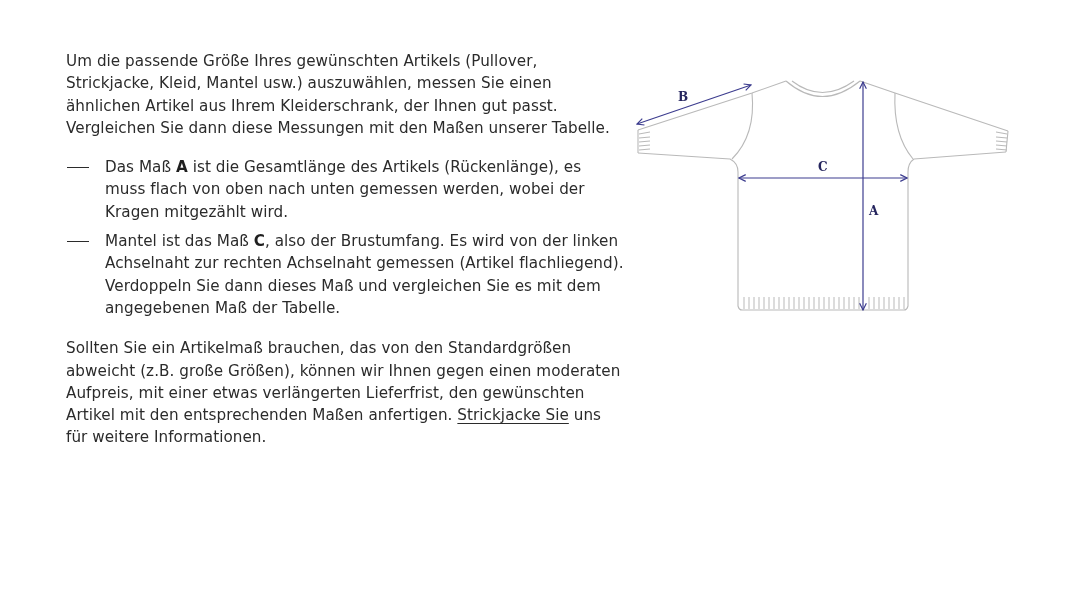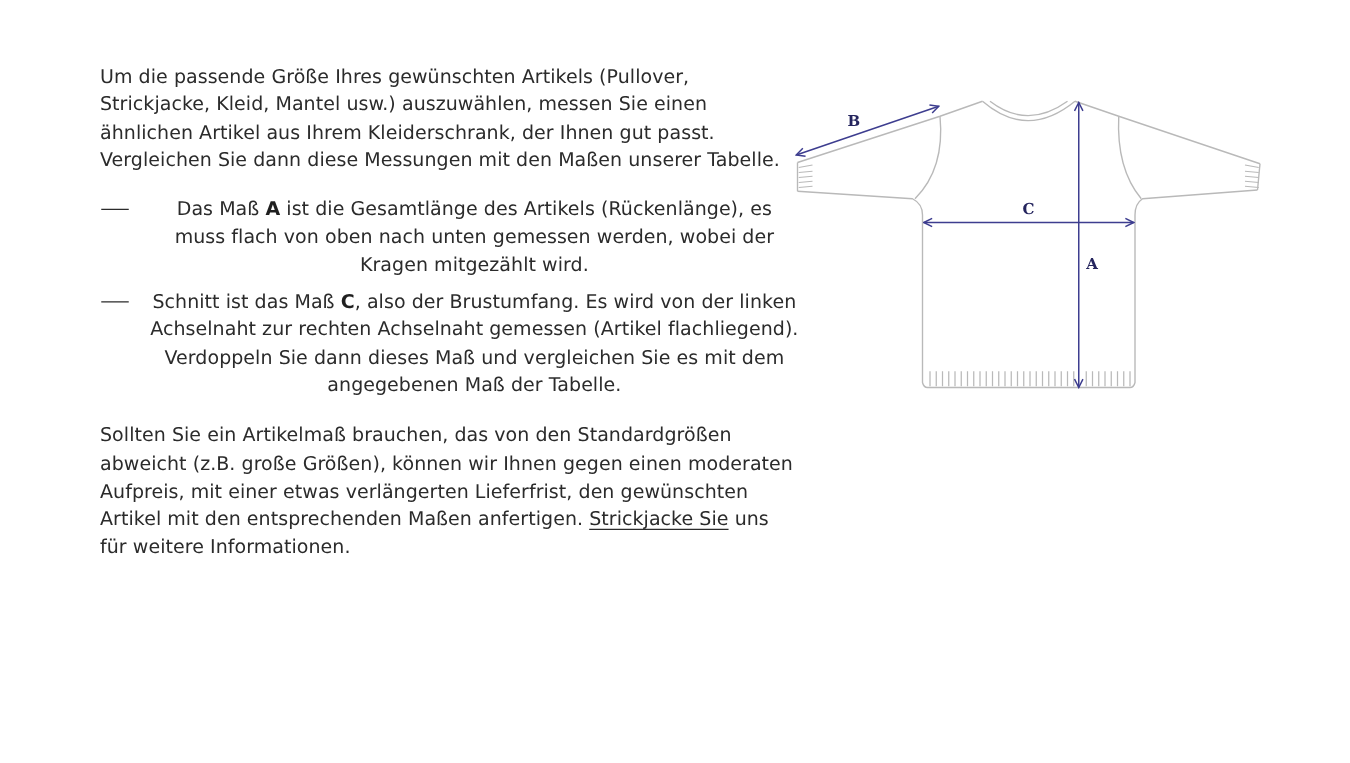--- a/index.html
+++ b/index.html
@@ -10,38 +10,37 @@
     body {
       width: 1080px;
       height: 610px;
       position: relative;
       overflow: hidden;
       font-family: "DejaVu Sans", "Liberation Sans", sans-serif;
       color: #2b2b2b;
     }
     .text-col {
       position: absolute;
-      left: 80px;
+      left: 66px;
       top: 50px;
       width: 560px;
       font-size: 15.2px;
       line-height: 22.3px;
       letter-spacing: 0.05px;
     }
     .para {
       margin: 0;
     }
     .intro {
       margin-bottom: 17px;
     }
     .list {
       list-style: none;
       margin: 0 0 18px 0;
       padding: 0;
-      text-align: center;
     }
     .list-item {
       position: relative;
       padding-left: 39px;
       margin-bottom: 7px;
     }
     .list-item .dash {
       position: absolute;
       left: 1px;
       top: 11px;
@@ -78,21 +77,21 @@
 <body>
 
 <div class="text-col">
   <p class="para intro">Um die passende Größe Ihres gewünschten Artikels (Pullover, Strickjacke, Kleid, Mantel usw.) auszuwählen, messen Sie einen ähnlichen Artikel aus Ihrem Kleiderschrank, der Ihnen gut passt. Vergleichen Sie dann diese Messungen mit den Maßen unserer Tabelle.</p>
 
   <ul class="list">
     <li class="list-item">
       <span class="dash"></span><span>Das Maß </span><b>A</b><span> ist die Gesamtlänge des Artikels (Rückenlänge), es muss flach von oben nach unten gemessen werden, wobei der Kragen mitgezählt wird.</span>
     </li>
     <li class="list-item">
-      <span class="dash"></span><span>Schnitt ist das Maß </span><b>C</b><span>, also der Brustumfang. Es wird von der linken Achselnaht zur rechten Achselnaht gemessen (Artikel flachliegend). Verdoppeln Sie dann dieses Maß und vergleichen Sie es mit dem angegebenen Maß der Tabelle.</span>
+      <span class="dash"></span><span>Mantel ist das Maß </span><b>C</b><span>, also der Brustumfang. Es wird von der linken Achselnaht zur rechten Achselnaht gemessen (Artikel flachliegend). Verdoppeln Sie dann dieses Maß und vergleichen Sie es mit dem angegebenen Maß der Tabelle.</span>
     </li>
   </ul>
 
   <p class="para"><span>Sollten Sie ein Artikelmaß brauchen, das von den Standardgrößen abweicht (z.B. große Größen), können wir Ihnen gegen einen moderaten Aufpreis, mit einer etwas verlängerten Lieferfrist, den gewünschten Artikel mit den entsprechenden Maßen anfertigen.</span> <a class="link">Strickjacke Sie</a><span> uns für weitere Informationen.</span></p>
 </div>
 
 <svg class="diagram" width="1080" height="610" viewBox="0 0 1080 610" xmlns="http://www.w3.org/2000/svg">
   <defs>
     <marker id="arr" viewBox="0 0 10 10" refX="9" refY="5" markerWidth="7" markerHeight="7" orient="auto-start-reverse">
       <path d="M1,1 L9,5 L1,9" fill="none" stroke="#3d3d8f" stroke-width="1.4"></path>

